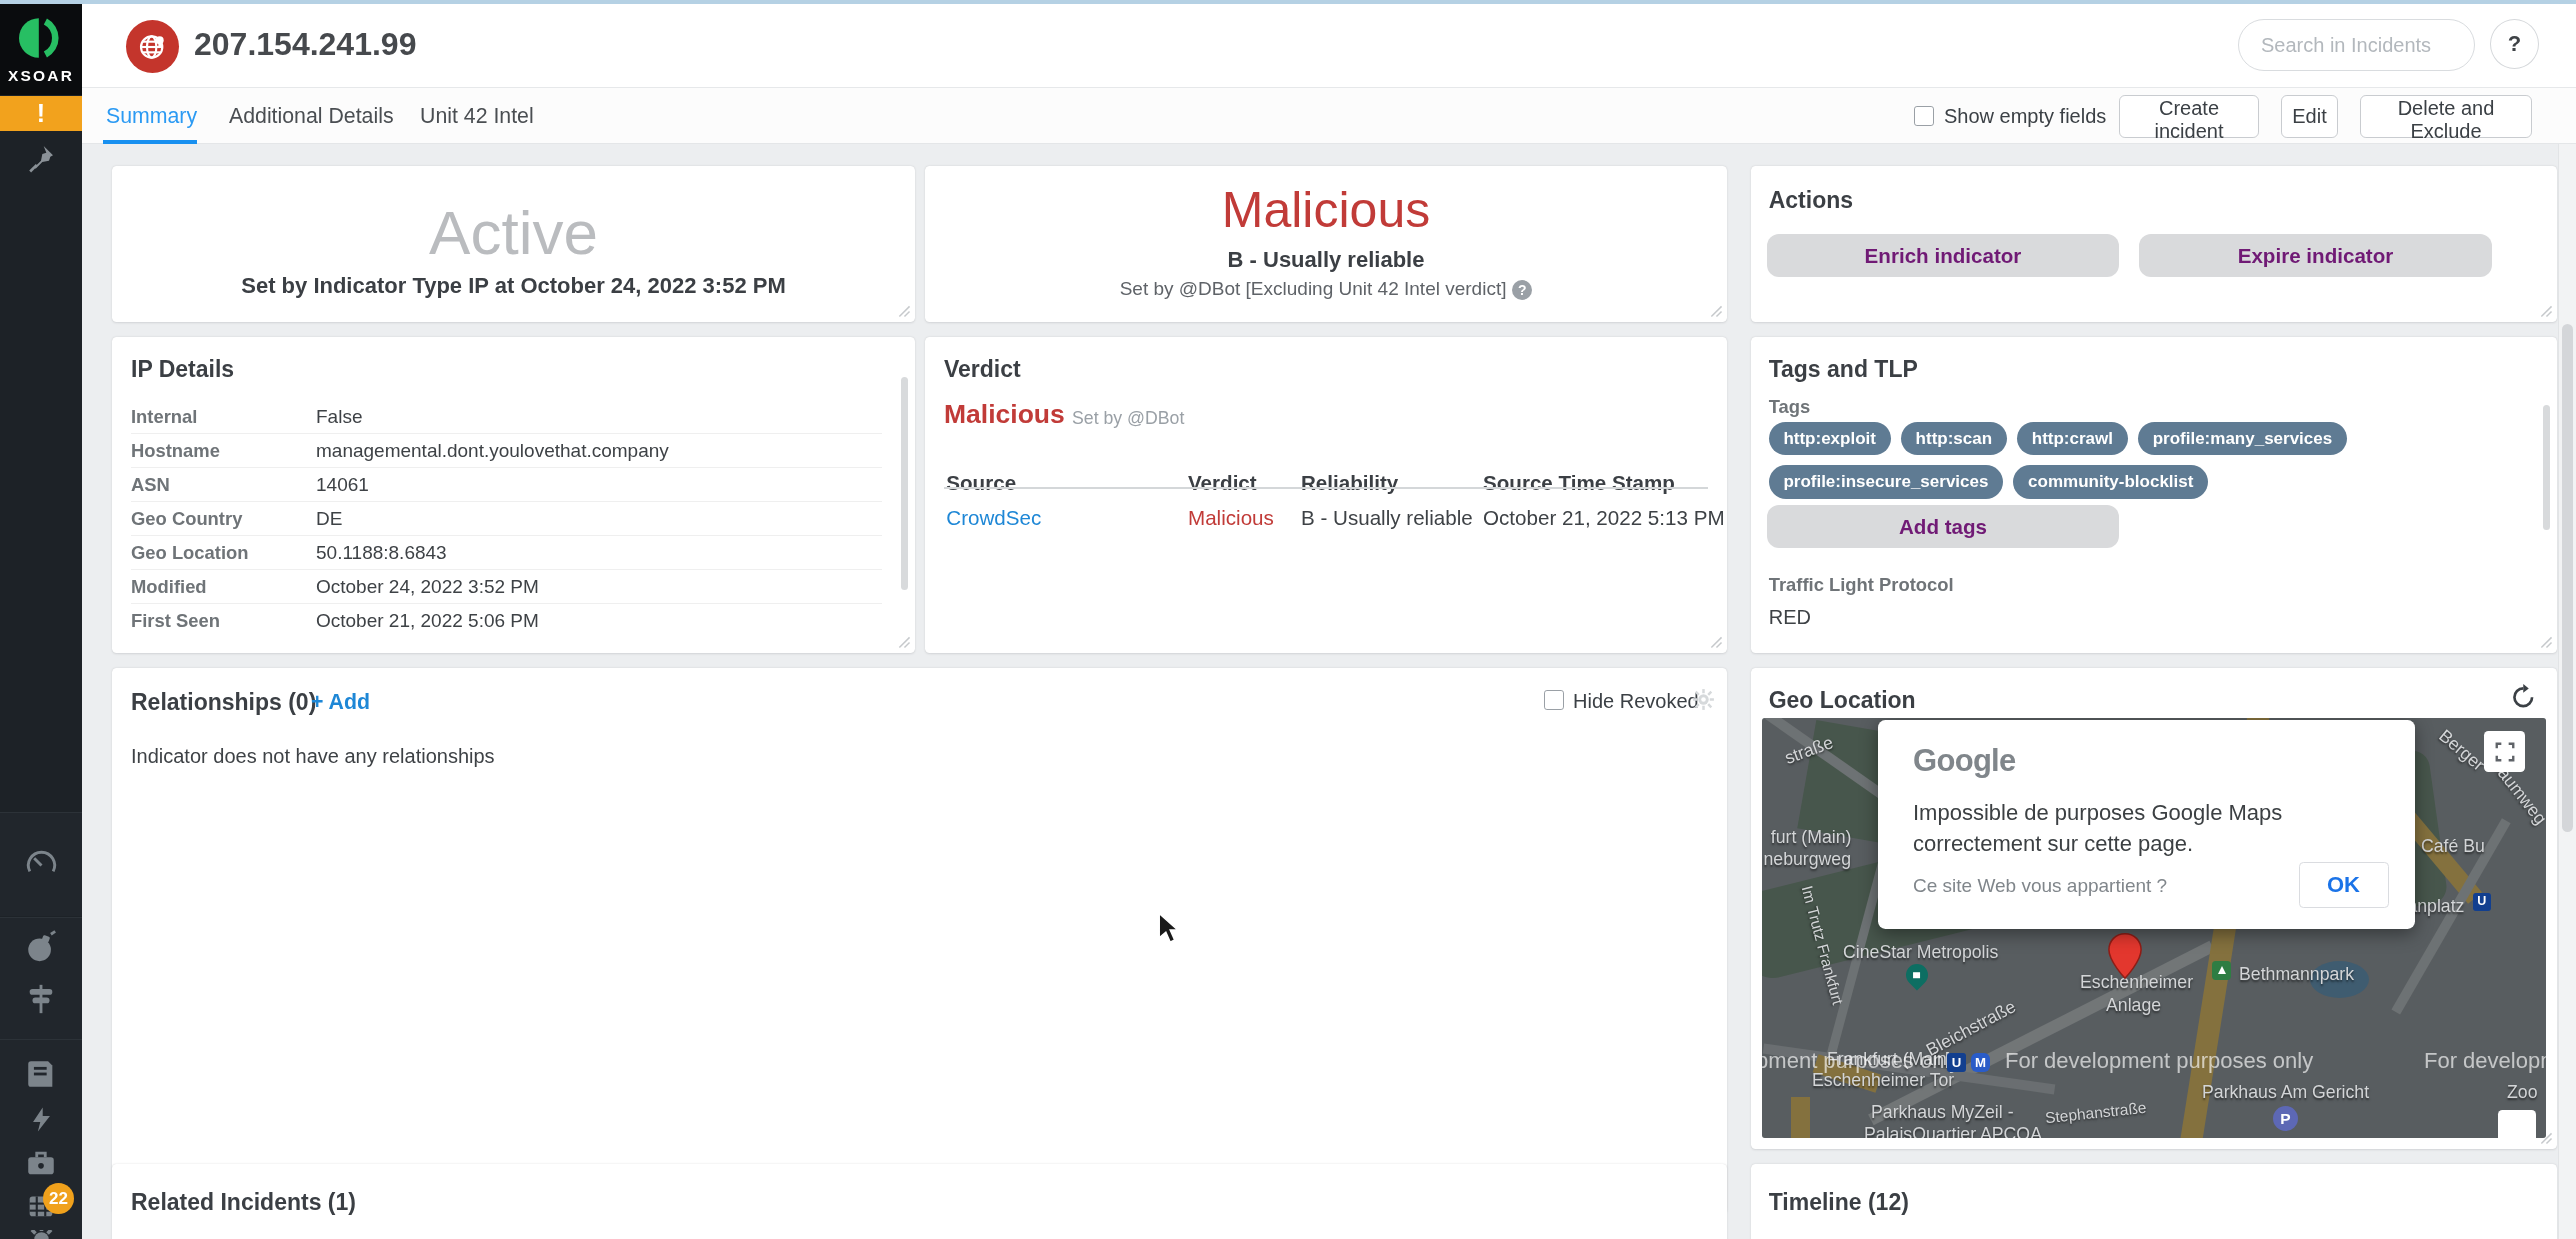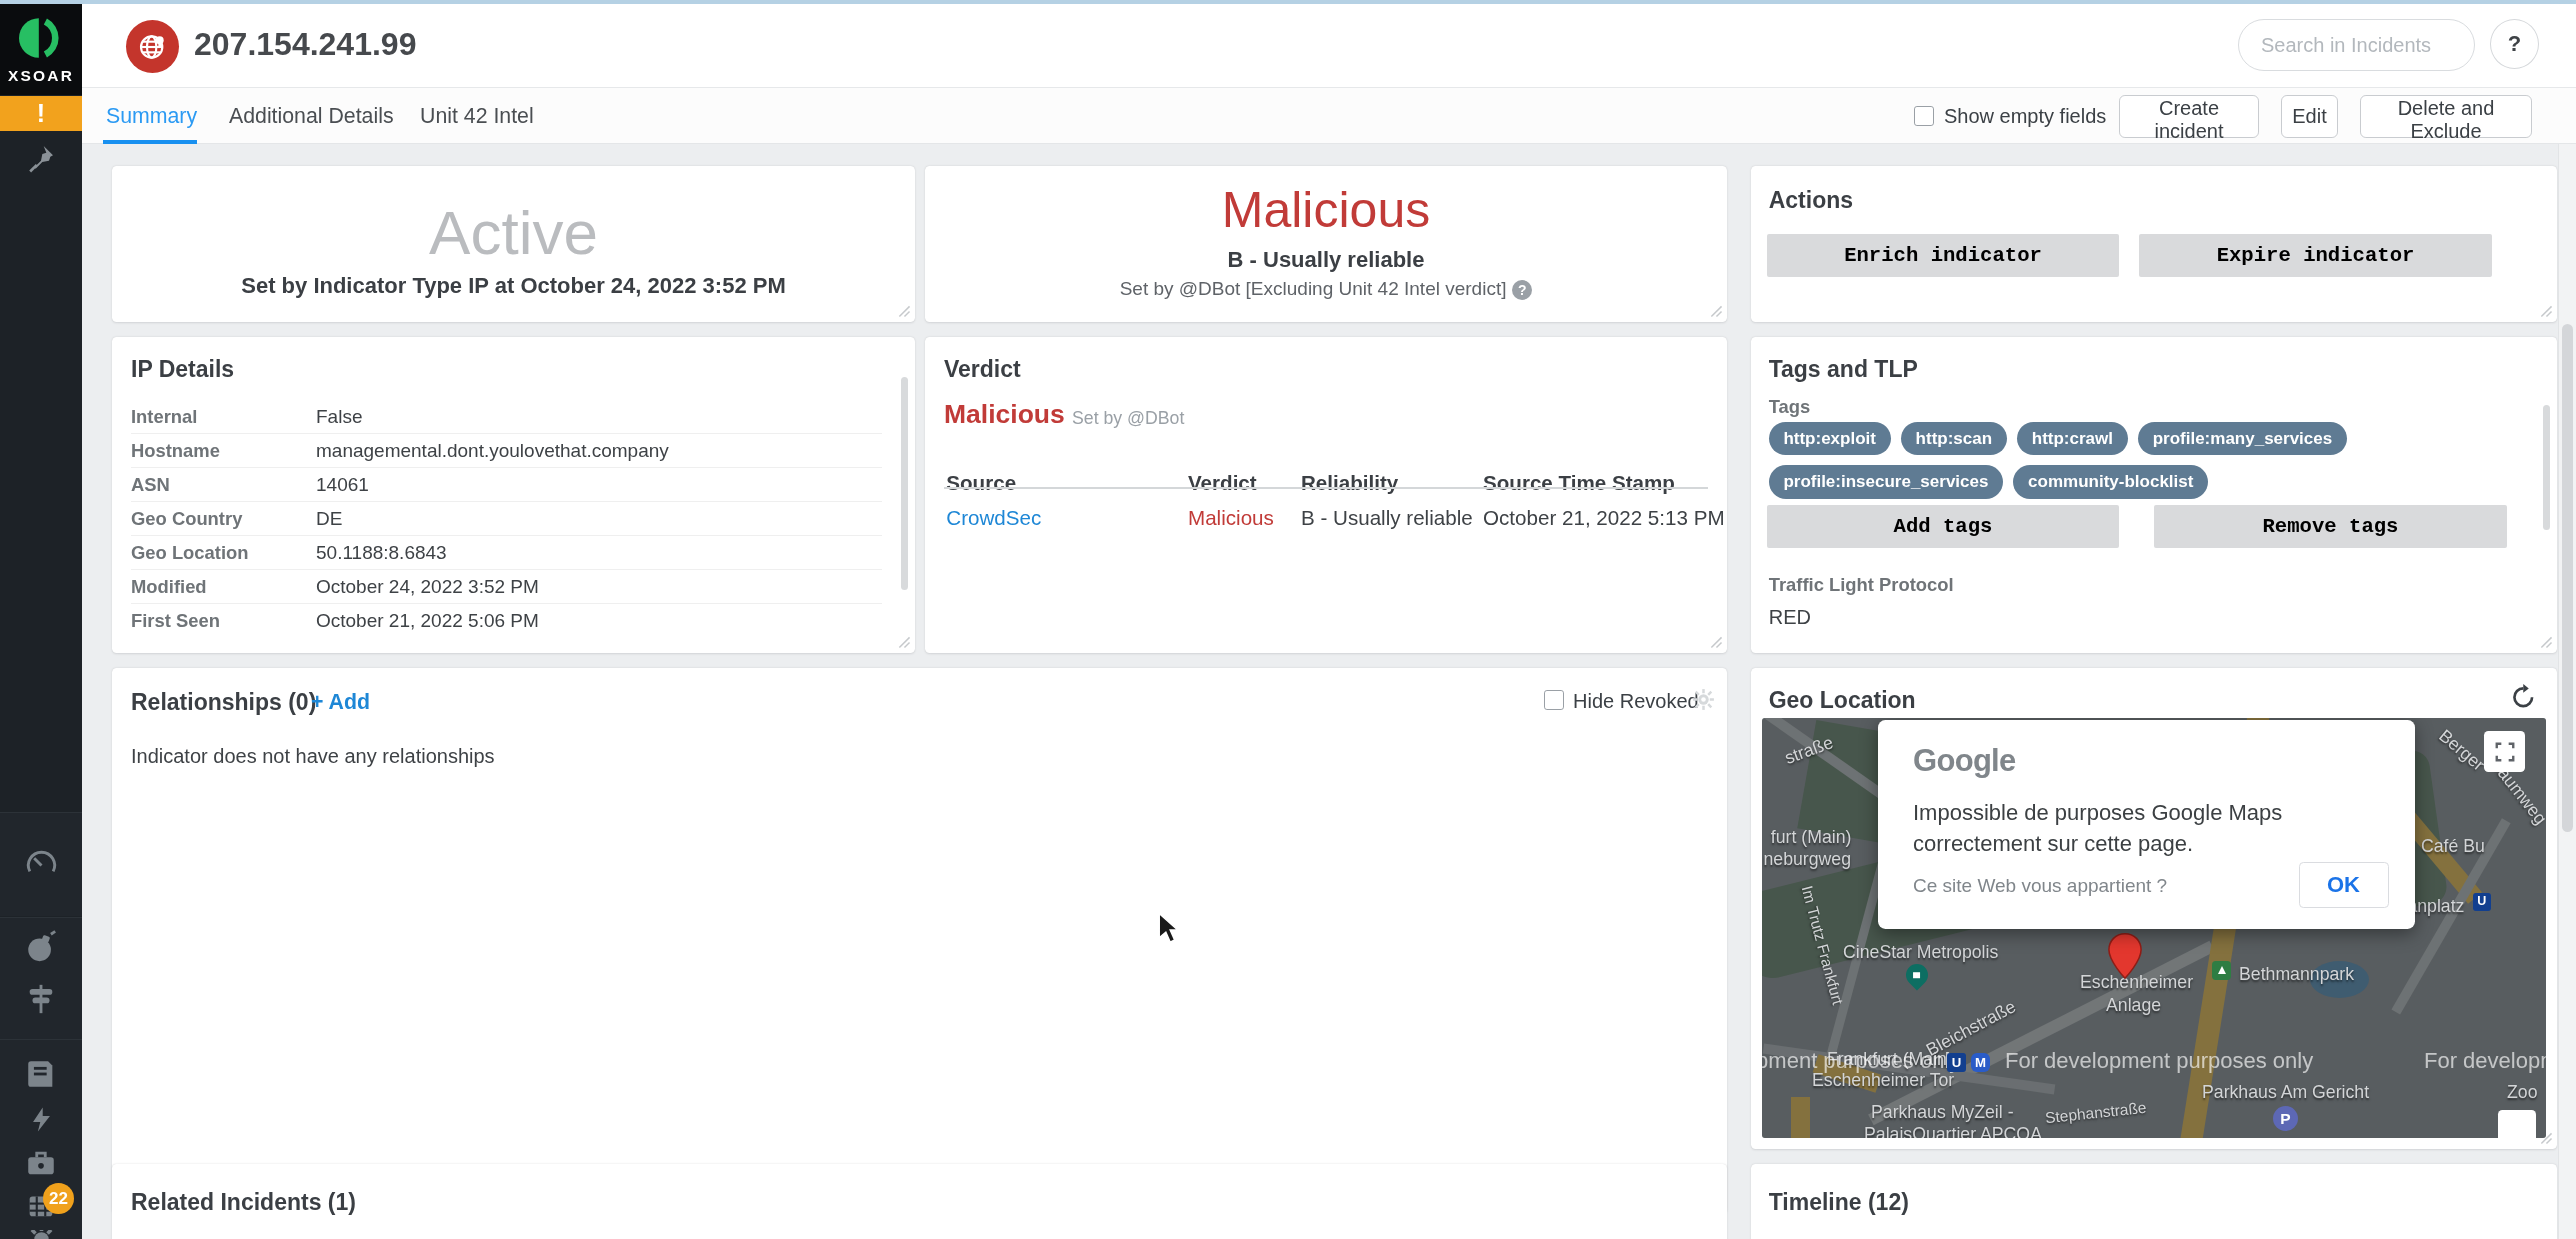--- a/index.html
+++ b/index.html
@@ -33,22 +33,22 @@
   .tab{top:0;height:56px;line-height:56px;font-size:21.3px;color:#4a4e52;}
   .tab.active{color:#2b9af3;}
   #tab-underline{left:20.6px;top:52px;width:94px;height:3.7px;background:#1890f0;}
   .chk{width:20px;height:20px;border:1.5px solid #9aa0a6;border-radius:2.9px;background:#fff;}
   .btn-outline{height:43px;background:#fff;border:1.5px solid #c9ccd0;border-radius:5.9px;
     font-size:20px;color:#3b4045;font-family:inherit;text-align:center;}
   
   .card{position:absolute;background:#fff;border-radius:4.4px;
     box-shadow:0 0.7px 2.2px rgba(30,35,40,.12),0 0 0.7px rgba(30,35,40,.10);}
   .card-title{font-size:23px;font-weight:700;color:#3b3f44;}
-  .btn-gray{background:#d9dadc;border:none;border-radius:2px;height:43px;
-    font-size:20.6px;font-weight:700;color:#000000;font-family:Liberation Mono, monospace;}
+  .btn-gray{background:#d9dadc;border:none;border-radius:12px;height:43px;
+    font-size:20.6px;font-weight:700;color:#701a75;font-family:Liberation Sans, sans-serif;}
   .rsz{position:absolute;right:4.4px;bottom:4.4px;}
   
   #status-big{left:0;top:31px;width:100%;text-align:center;font-size:62px;color:#babcbf;}
   #status-sub{left:0;top:107px;width:100%;text-align:center;font-size:22px;font-weight:700;color:#3b3f44;}
   #verdict-big{left:0;top:14.7px;width:100%;text-align:center;font-size:50px;color:#c13b38;}
   #verdict-rel{left:0;top:81px;width:100%;text-align:center;font-size:22px;font-weight:700;color:#3b3f44;}
   #verdict-set{left:0;top:112px;width:100%;text-align:center;font-size:19px;color:#5f6368;}
   .help-dot{display:inline-block;width:20px;height:20px;border-radius:50%;background:#9aa0a6;color:#fff;
     font-size:14px;font-weight:700;text-align:center;line-height:20px;vertical-align:middle;margin-left:5.9px;}
   
@@ -299,21 +299,20 @@
     </svg>
 </div>
 
 <div class="card" style="left:1751px;top:337px;width:806px;height:316px">
   <div class="abs card-title" style="left:17.7px;top:19px">Tags and TLP</div>
   <div class="abs" style="left:17.7px;top:59px;font-size:18.4px;font-weight:700;color:#6f7478">Tags</div>
   <div class="abs" style="left:17.7px;top:85px;width:743px">
     <span class="pill-tag">http:exploit</span><span class="pill-tag">http:scan</span><span class="pill-tag">http:crawl</span><span class="pill-tag">profile:many_services</span><span class="pill-tag">profile:insecure_services</span><span class="pill-tag">community-blocklist</span>
   </div>
   <button class="abs btn-gray" style="left:16px;top:168px;width:352px">Add tags</button>
-  <button class="abs btn-gray" style="left:403px;top:168px;width:353px">Remove tags</button>
   <div class="abs" style="left:17.7px;top:237px;font-size:18.4px;font-weight:700;color:#6f7478">Traffic Light Protocol</div>
   <div class="abs" style="left:17.7px;top:269px;font-size:20px;color:#3e4246">RED</div>
   <div class="scroll-thumb" style="right:7.4px;top:68px;width:6.6px;height:125px"></div>
   <svg class="rsz" width="16" height="16" viewBox="0 0 22 22">
       <line x1="6" y1="20" x2="20" y2="6" stroke="#c6c9cc" stroke-width="2"></line>
       <line x1="13" y1="20" x2="20" y2="13" stroke="#c6c9cc" stroke-width="2"></line>
     </svg>
 </div>
 
 <div class="card" style="left:112px;top:668px;width:1615px;height:545px">

